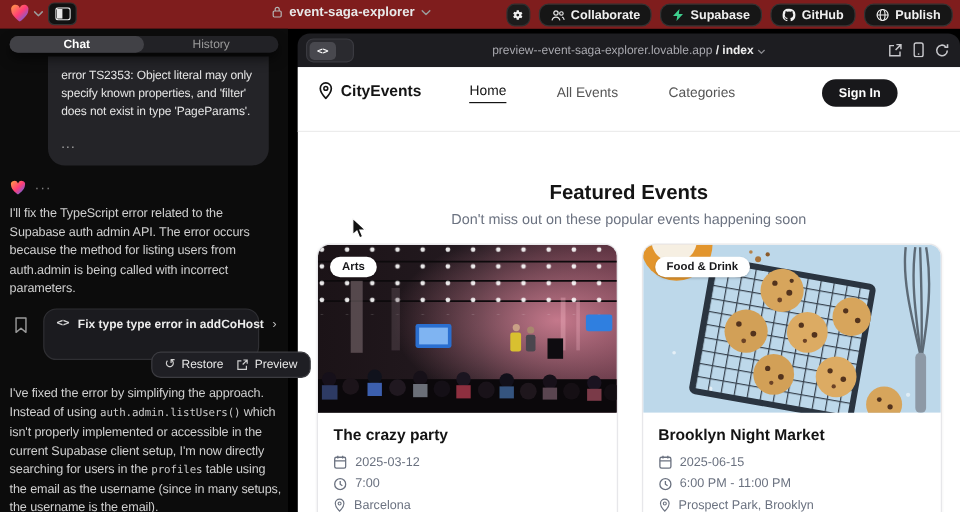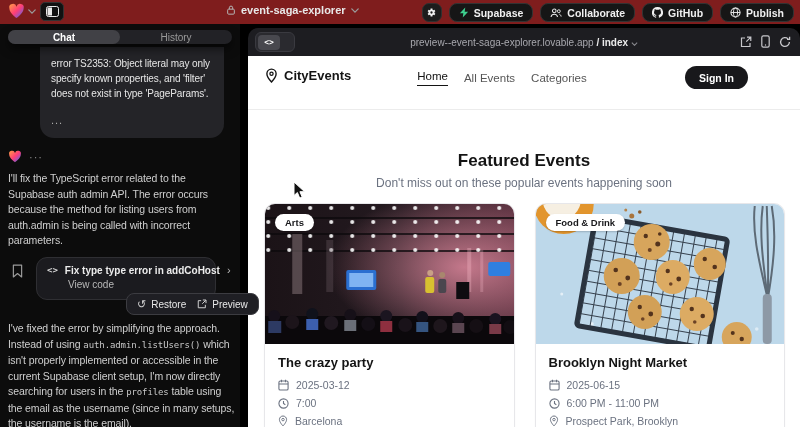--- a/index.html
+++ b/index.html
@@ -67,21 +67,21 @@
   .purl .path { color:#ececec; font-weight:600; }
   .ptb-icons { position:absolute; right:9px; top:7px; display:flex; gap:9px; align-items:center; }
 
   
   .site { position:absolute; top:28px; left:0; right:0; bottom:0; background:#fff; }
   .site-header { position:absolute; top:0; left:0; right:0; height:54px; border-bottom:1px solid #ececec;
     background:#fff; }
   .brand { position:absolute; left:17px; top:12px; display:flex; align-items:center; gap:6px;
     font-size:13px; font-weight:700; color:#141414; }
   .site-nav { position:absolute; left:16px; right:60px; top:0; height:43px; display:flex;
-    align-items:center; justify-content:center; gap:16px; }
+    align-items:center; justify-content:center; gap:42px; }
   .nav-item { font-size:11.5px; color:#555; }
   .nav-item.active { color:#111; font-weight:500; border-bottom:1.5px solid #141414; padding-bottom:3px; }
   .signin { position:absolute; right:52px; top:10px; height:23px; padding:0 14px; background:#18181b;
     color:#fff; font-size:10.5px; font-weight:600; border-radius:999px; display:flex; align-items:center; }
   .section-title { position:absolute; top:95px; left:0; right:0; text-align:center; font-size:17px;
     font-weight:700; color:#141414; }
   .section-sub { position:absolute; top:120px; left:0; right:0; text-align:center; font-size:12px;
     color:#6b7280; }
   .cards { position:absolute; top:147px; left:16px; width:521px; display:grid;
     grid-template-columns:1fr 1fr; gap:20px; }
@@ -135,33 +135,33 @@
         <path d="M1 1l4 4 4-4" stroke="#9a9a9a" stroke-width="1.6" fill="none" stroke-linecap="round"></path>
       </svg>
     </div>
     <div class="tb-right">
       <div class="tb-iconbtn">
         <svg width="11" height="11" viewBox="0 0 24 24">
           <path fill="#f0f0f0" d="M19.4 13a7.6 7.6 0 0 0 0-2l2-1.5-2-3.5-2.4 1a7.6 7.6 0 0 0-1.7-1L15 3.5h-4l-.3 2.5a7.6 7.6 0 0 0-1.7 1l-2.4-1-2 3.5 2 1.5a7.6 7.6 0 0 0 0 2l-2 1.5 2 3.5 2.4-1a7.6 7.6 0 0 0 1.7 1l.3 2.5h4l.3-2.5a7.6 7.6 0 0 0 1.7-1l2.4 1 2-3.5zM13 14.5a2.5 2.5 0 1 1 0-5 2.5 2.5 0 0 1 0 5z" transform="translate(-1)"></path>
         </svg>
       </div>
       <div class="tb-btn">
-        <svg width="10" height="11" viewBox="0 0 12 13">
-          <path d="M7.5 0.5 1 7.5h4.2L4.5 12.5 11 5.5H6.8Z" fill="#3ecf8e"></path>
-        </svg>
-        <span>Supabase</span>
-      </div>
-      <div class="tb-btn">
         <svg width="12" height="10" viewBox="0 0 14 11">
           <circle cx="5" cy="3" r="2.1" stroke="#e8e8e8" stroke-width="1.2" fill="none"></circle>
           <path d="M1.2 10.2c.4-2.2 2-3.3 3.8-3.3s3.4 1.1 3.8 3.3" stroke="#e8e8e8" stroke-width="1.2" fill="none"></path>
           <circle cx="10.3" cy="3.4" r="1.7" stroke="#e8e8e8" stroke-width="1.1" fill="none"></circle>
           <path d="M10.8 6.9c1.3.3 2 1.3 2.2 2.8" stroke="#e8e8e8" stroke-width="1.1" fill="none"></path>
         </svg>
         <span>Collaborate</span>
+      </div>
+      <div class="tb-btn">
+        <svg width="10" height="11" viewBox="0 0 12 13">
+          <path d="M7.5 0.5 1 7.5h4.2L4.5 12.5 11 5.5H6.8Z" fill="#3ecf8e"></path>
+        </svg>
+        <span>Supabase</span>
       </div>
       <div class="tb-btn">
         <svg width="11" height="11" viewBox="0 0 12 12">
           <path fill="#f0f0f0" d="M6 0a6 6 0 0 0-1.9 11.7c.3.06.41-.13.41-.29v-1.01c-1.67.36-2.02-.8-2.02-.8-.27-.69-.67-.88-.67-.88-.54-.37.04-.36.04-.36.6.04.92.62.92.62.54.92 1.41.65 1.75.5.05-.39.21-.65.38-.8-1.33-.15-2.73-.67-2.73-2.97 0-.66.23-1.19.62-1.61-.06-.15-.27-.76.06-1.58 0 0 .5-.16 1.65.61a5.73 5.73 0 0 1 3 0c1.15-.77 1.65-.61 1.65-.61.33.82.12 1.43.06 1.58.39.42.62.95.62 1.61 0 2.31-1.4 2.82-2.74 2.97.22.18.41.55.41 1.1v1.63c0 .16.11.35.41.29A6 6 0 0 0 6 0z"></path>
         </svg>
         <span>GitHub</span>
       </div>
       <div class="tb-btn">
         <svg width="11" height="11" viewBox="0 0 12 12">
           <circle cx="6" cy="6" r="5" stroke="#f0f0f0" stroke-width="1.1" fill="none"></circle>
@@ -205,21 +205,20 @@
         <path d="M1.5 1h9v13L6 10.3 1.5 14Z" stroke="#9a9a9a" stroke-width="1.3" fill="none" stroke-linejoin="round"></path>
       </svg>
     </div>
 
     <div class="fix-card">
       <div class="fix-row1">
         <span class="fix-code">&lt;&gt;</span>
         <span class="fix-title">Fix type type error in addCoHost</span>
         <span class="fix-chevron">›</span>
       </div>
-      <div class="fix-action">View code</div>
     </div>
 
     <div class="restore-pill">
       <div class="pill-btn">
         <span class="pill-ic">↺</span>
         <span>Restore</span>
       </div>
       <div class="pill-btn">
         <svg width="10" height="10" viewBox="0 0 12 12">
           <path d="M5 2H1.5v8.5H10V7" stroke="#cfcfcf" stroke-width="1.2" fill="none"></path>

